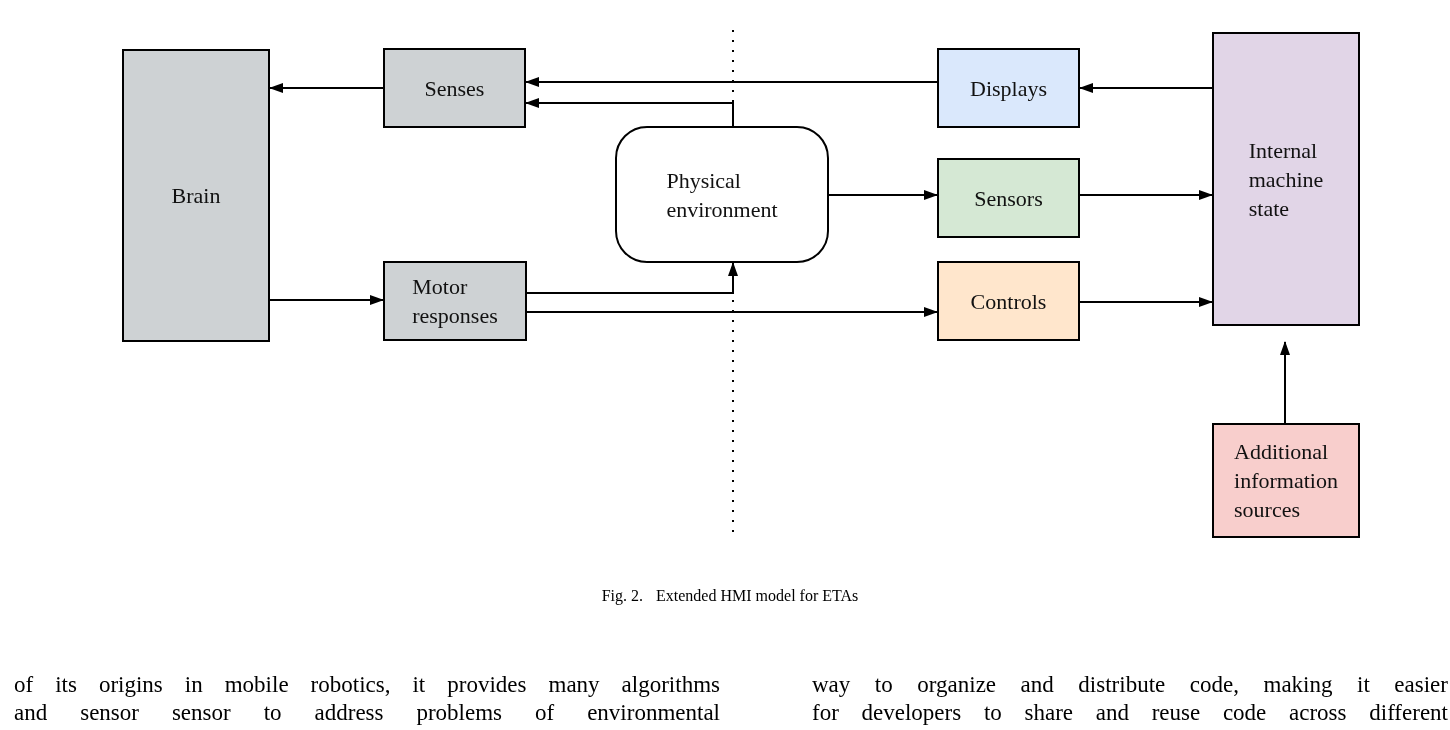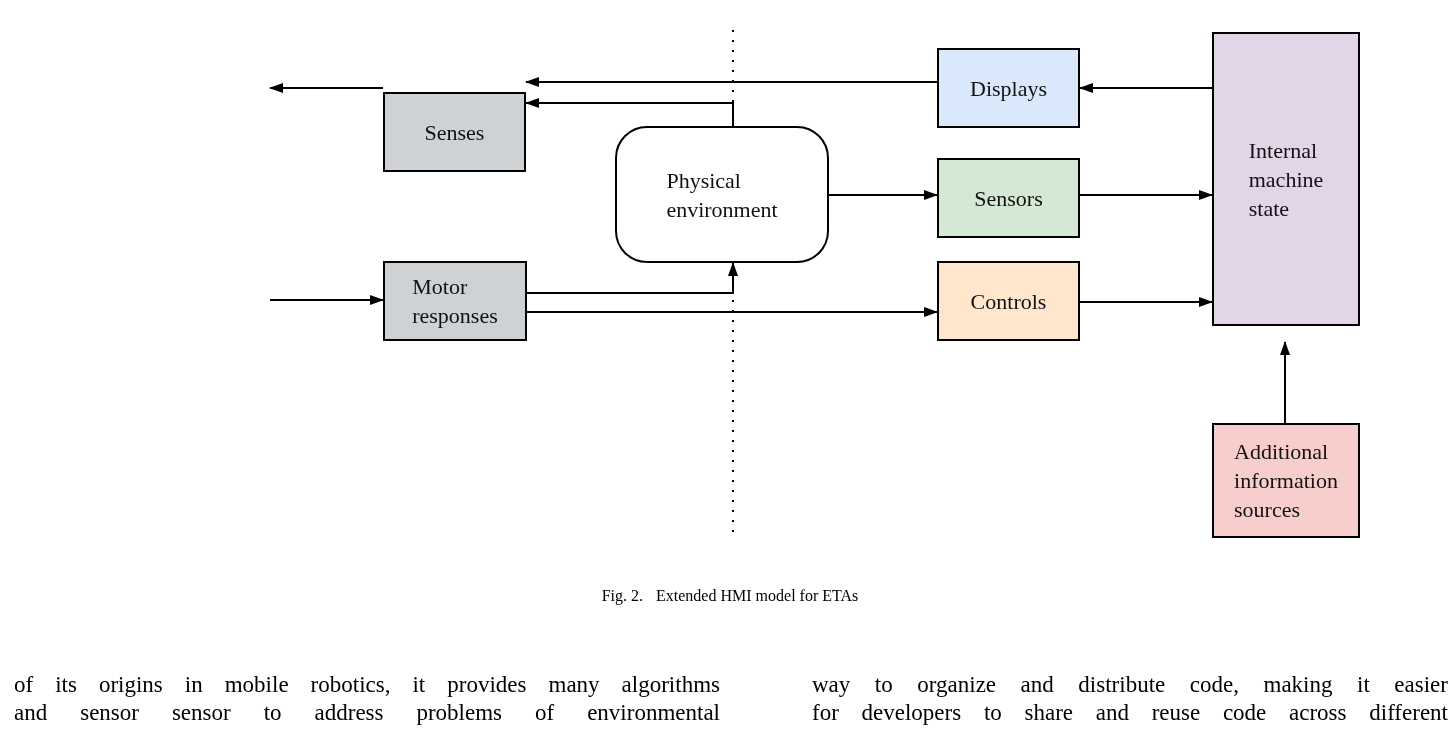--- a/index.html
+++ b/index.html
@@ -53,22 +53,25 @@
     <path d="M270,300 L383,300" stroke="#000" stroke-width="2" fill="none" marker-end="url(#arrow)"></path>
     <path d="M527,293 L733,293 L733,263" stroke="#000" stroke-width="2" fill="none" marker-end="url(#arrow)"></path>
     <path d="M527,312 L937,312" stroke="#000" stroke-width="2" fill="none" marker-end="url(#arrow)"></path>
     <path d="M829,195 L937,195" stroke="#000" stroke-width="2" fill="none" marker-end="url(#arrow)"></path>
     <path d="M1080,195 L1212,195" stroke="#000" stroke-width="2" fill="none" marker-end="url(#arrow)"></path>
     <path d="M1080,302 L1212,302" stroke="#000" stroke-width="2" fill="none" marker-end="url(#arrow)"></path>
     <path d="M1212,88 L1080,88" stroke="#000" stroke-width="2" fill="none" marker-end="url(#arrow)"></path>
     <path d="M1285,423 L1285,342" stroke="#000" stroke-width="2" fill="none" marker-end="url(#arrow)"></path>
   </svg>
 
+  <div class="node node-brain" style="background: rgb(206, 210, 212);">
+    <div class="lbl">Brain</div>
+  </div>
 
-  <div class="node node-senses" style="background: rgb(206, 210, 212); margin-top: 44px;">
+  <div class="node node-senses" style="background: rgb(206, 210, 212);">
     <div class="lbl">Senses</div>
   </div>
 
   <div class="node node-motor" style="background: rgb(206, 210, 212);">
     <div class="lbl">
       <div>Motor</div>
       <div>responses</div>
     </div>
   </div>
 

